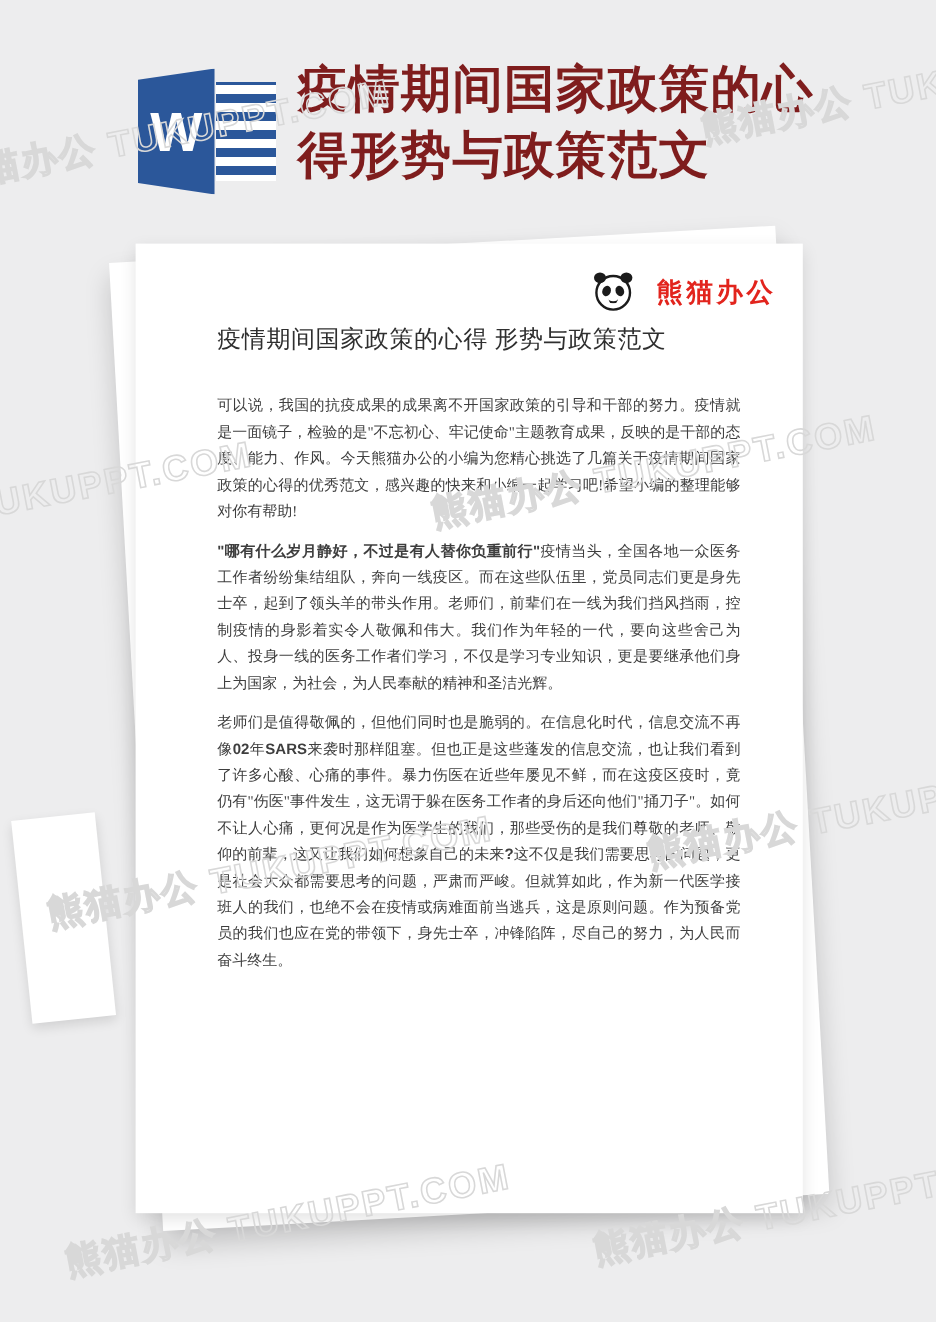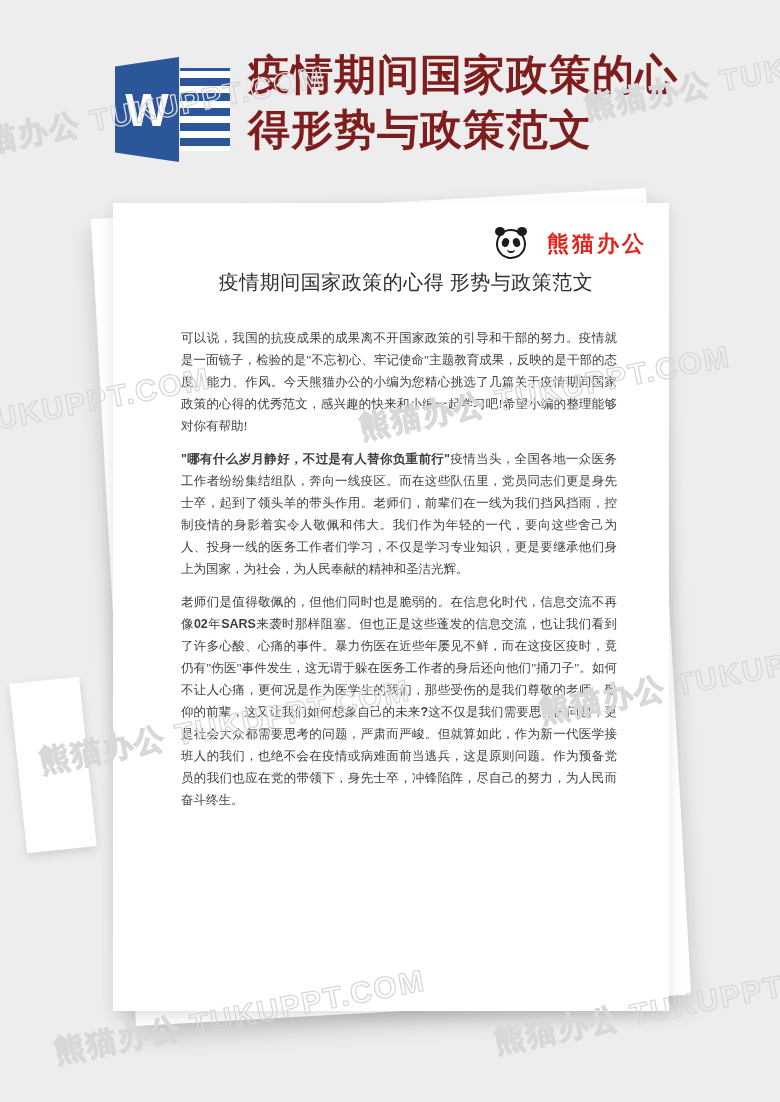--- a/index.html
+++ b/index.html
@@ -57,21 +57,21 @@
   .panda .ear.l{left:-3px;} .panda .ear.r{right:-3px;}
   .panda .eye{position:absolute;width:7px;height:9px;background:#1b1b1b;border-radius:50%;top:7px;}
   .panda .eye.l{left:4px;transform:rotate(20deg);} .panda .eye.r{right:4px;transform:rotate(-20deg);}
   .panda .mouth{position:absolute;width:8px;height:4px;border-bottom:2px solid #1b1b1b;border-radius:0 0 8px 8px;left:9px;top:16px;}
   .brand-name{
     font-family:"Liberation Sans","DejaVu Sans",sans-serif;
     font-size:22px;font-weight:bold;letter-spacing:3px;color:#e2241d;
   }
   .doc-title{
     position:absolute;left:68px;top:66px;margin:0;width:450px;
-    font-size:20px;font-weight:normal;color:#2f2f2f;letter-spacing:0.5px;text-align:center;
+    font-size:20px;font-weight:normal;color:#2f2f2f;letter-spacing:0.5px;
   }
   .doc-body{
     position:absolute;left:68px;top:124px;width:436px;
     font-size:12.5px;line-height:22px;color:#3e3e3e;text-align:justify;
   }
   .doc-body p{margin:0 0 11px 0;}
   .doc-body .b{
     font-weight:bold;
     font-family:"Liberation Sans","DejaVu Sans",sans-serif;
     font-size:12.5px;

